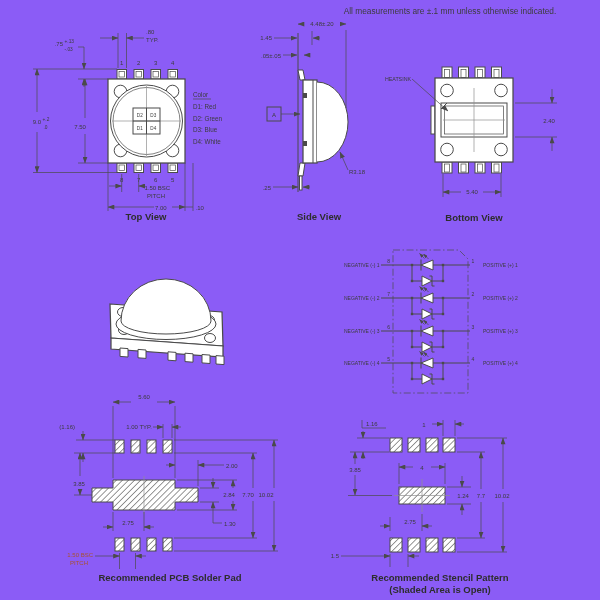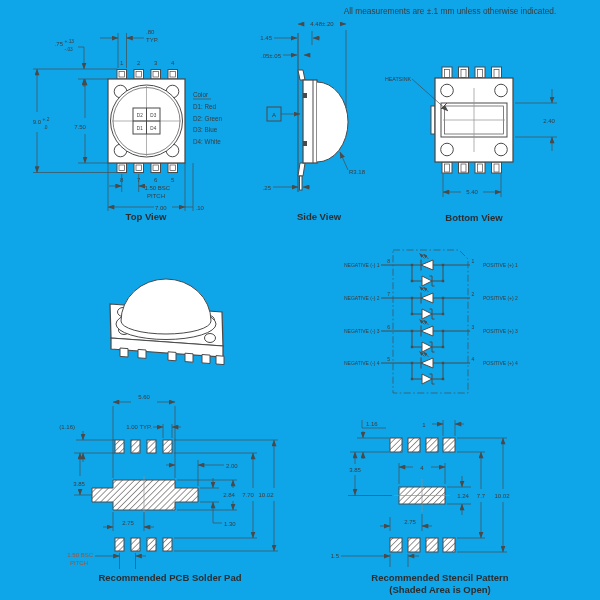--- a/index.html
+++ b/index.html
@@ -1,16 +1,16 @@
 <!DOCTYPE html>
 <html><head>
 <meta charset="utf-8">
 <style>
   html,body{margin:0;padding:0;background:#fff;}
-  .sheet{position:relative;width:600px;height:600px;background:#0ea5e9;font-family:"Liberation Sans",sans-serif;overflow:hidden;}
+  .sheet{position:relative;width:600px;height:600px;background:#8b5cf6;font-family:"Liberation Sans",sans-serif;overflow:hidden;}
   svg{position:absolute;left:0;top:0;}
   svg text{font-family:"Liberation Sans",sans-serif;fill:#3c3c3c;stroke:none;}
   .o{stroke:#4a4a4a;stroke-width:1.25;fill:#fff;}
   .o2{stroke:#4a4a4a;stroke-width:1;fill:#fff;}
   .l{stroke:#4a4a4a;stroke-width:1;fill:none;}
   .d{stroke:#4a4a4a;stroke-width:.7;fill:none;}
   .c{stroke:#8f8f8f;stroke-width:.7;fill:none;}
   .h{fill:url(#hat);stroke:#4a4a4a;stroke-width:1;}
   .f{fill:#4a4a4a;stroke:none;}
   .dash{stroke-dasharray:7 2.5 1.5 2.5;}

